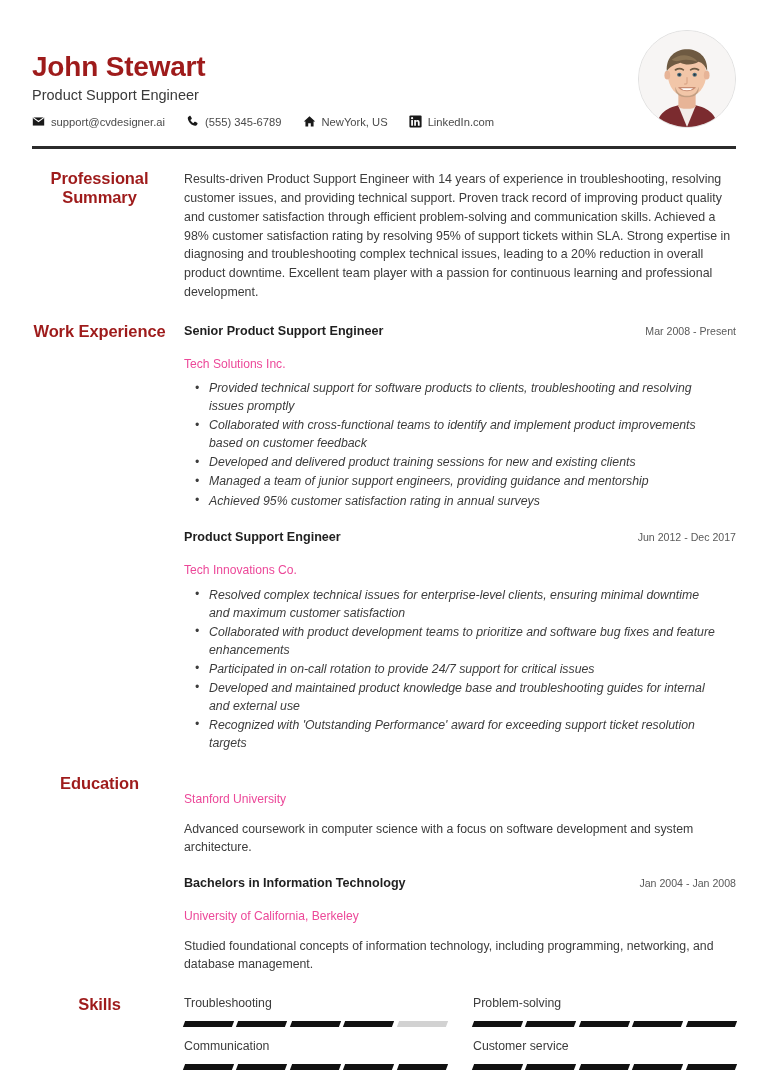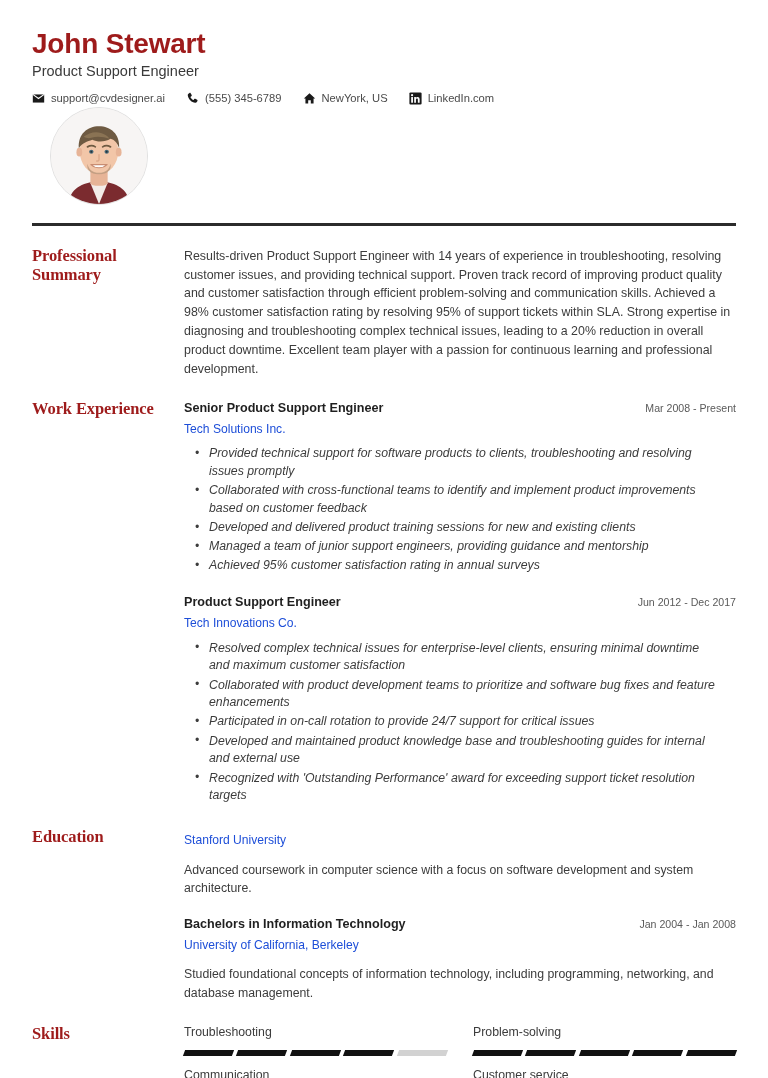--- a/index.html
+++ b/index.html
@@ -9,21 +9,21 @@
   }
   body {
     width: 768px; height: 1078px;
     overflow: hidden;
     font-family: "Liberation Sans", sans-serif;
     color: #333333;
   }
   .page { width: 768px; padding: 0 32px; position: relative; }
 
   
-  .header { display: flex; align-items: flex-start; padding-top: 28px; flex-direction: column; }
+  .header { display: flex; align-items: flex-end; padding-top: 28px; }
   .header-left { flex: 1 1 auto; min-width: 0; }
   .name {
     font-size: 28px; font-weight: bold; color: #9e1b1b;
     letter-spacing: -0.2px; line-height: 1.12; margin: 0 0 4px 0;
   }
   .job-title {
     font-size: 14.5px; color: #3a3a3a; font-weight: normal;
     margin: 0 0 11px 0; line-height: 1.2;
   }
   .contact-row { display: flex; align-items: center; flex-wrap: wrap; }
@@ -45,25 +45,24 @@
   }
   .photo svg { display: block; width: 100%; height: 100%; }
 
   .divider {
     height: 3px; background: #2b2b2b; margin: 18px 0 0 0;
   }
 
   
   .section { display: flex; align-items: flex-start; padding-top: 20px; }
   .sec-label {
-    flex: 0 0 152px; width: 152px; text-align: left;
+    flex: 0 0 152px; width: 152px; text-align: center;
     padding-right: 17px; color: #9e1b1b;
     font-size: 16.5px; font-weight: bold; line-height: 1.18;
     letter-spacing: -0.1px;
-    font-family: Liberation Serif, serif;
   }
   .sec-body { flex: 1 1 auto; min-width: 0; padding-top: 1px; }
 
   .summary-text {
     font-size: 12.4px; line-height: 1.52; color: #3c3c3c; margin: 0;
   }
 
   
   .entry { margin-bottom: 2px; }
   .entry + .entry { margin-top: 19px; }
@@ -71,21 +70,21 @@
     display: flex; align-items: baseline; justify-content: space-between;
   }
   .entry-title {
     font-size: 12.6px; font-weight: bold; color: #1f1f1f; line-height: 1.35;
     padding-right: 12px;
   }
   .entry-date {
     font-size: 10.6px; color: #5a5a5a; white-space: nowrap; flex: 0 0 auto; text-align: right;
   }
   .entry-sub {
-    font-size: 12.1px; color: #1d4ed8; line-height: 1.45; margin-top: 4px;
+    font-size: 12.1px; color: #ec4899; line-height: 1.45; margin-top: 16px;
   }
   ul.bullets {
     margin: 7px 14px 0 0; padding-left: 25px; list-style: none; font-style: italic;
   }
   ul.bullets li {
     font-size: 12.3px; line-height: 1.44; color: #3c3c3c;
     position: relative; margin-bottom: 1.5px;
   }
   ul.bullets li::before {
     content: "•"; position: absolute; left: -14px; top: -0.5px;

